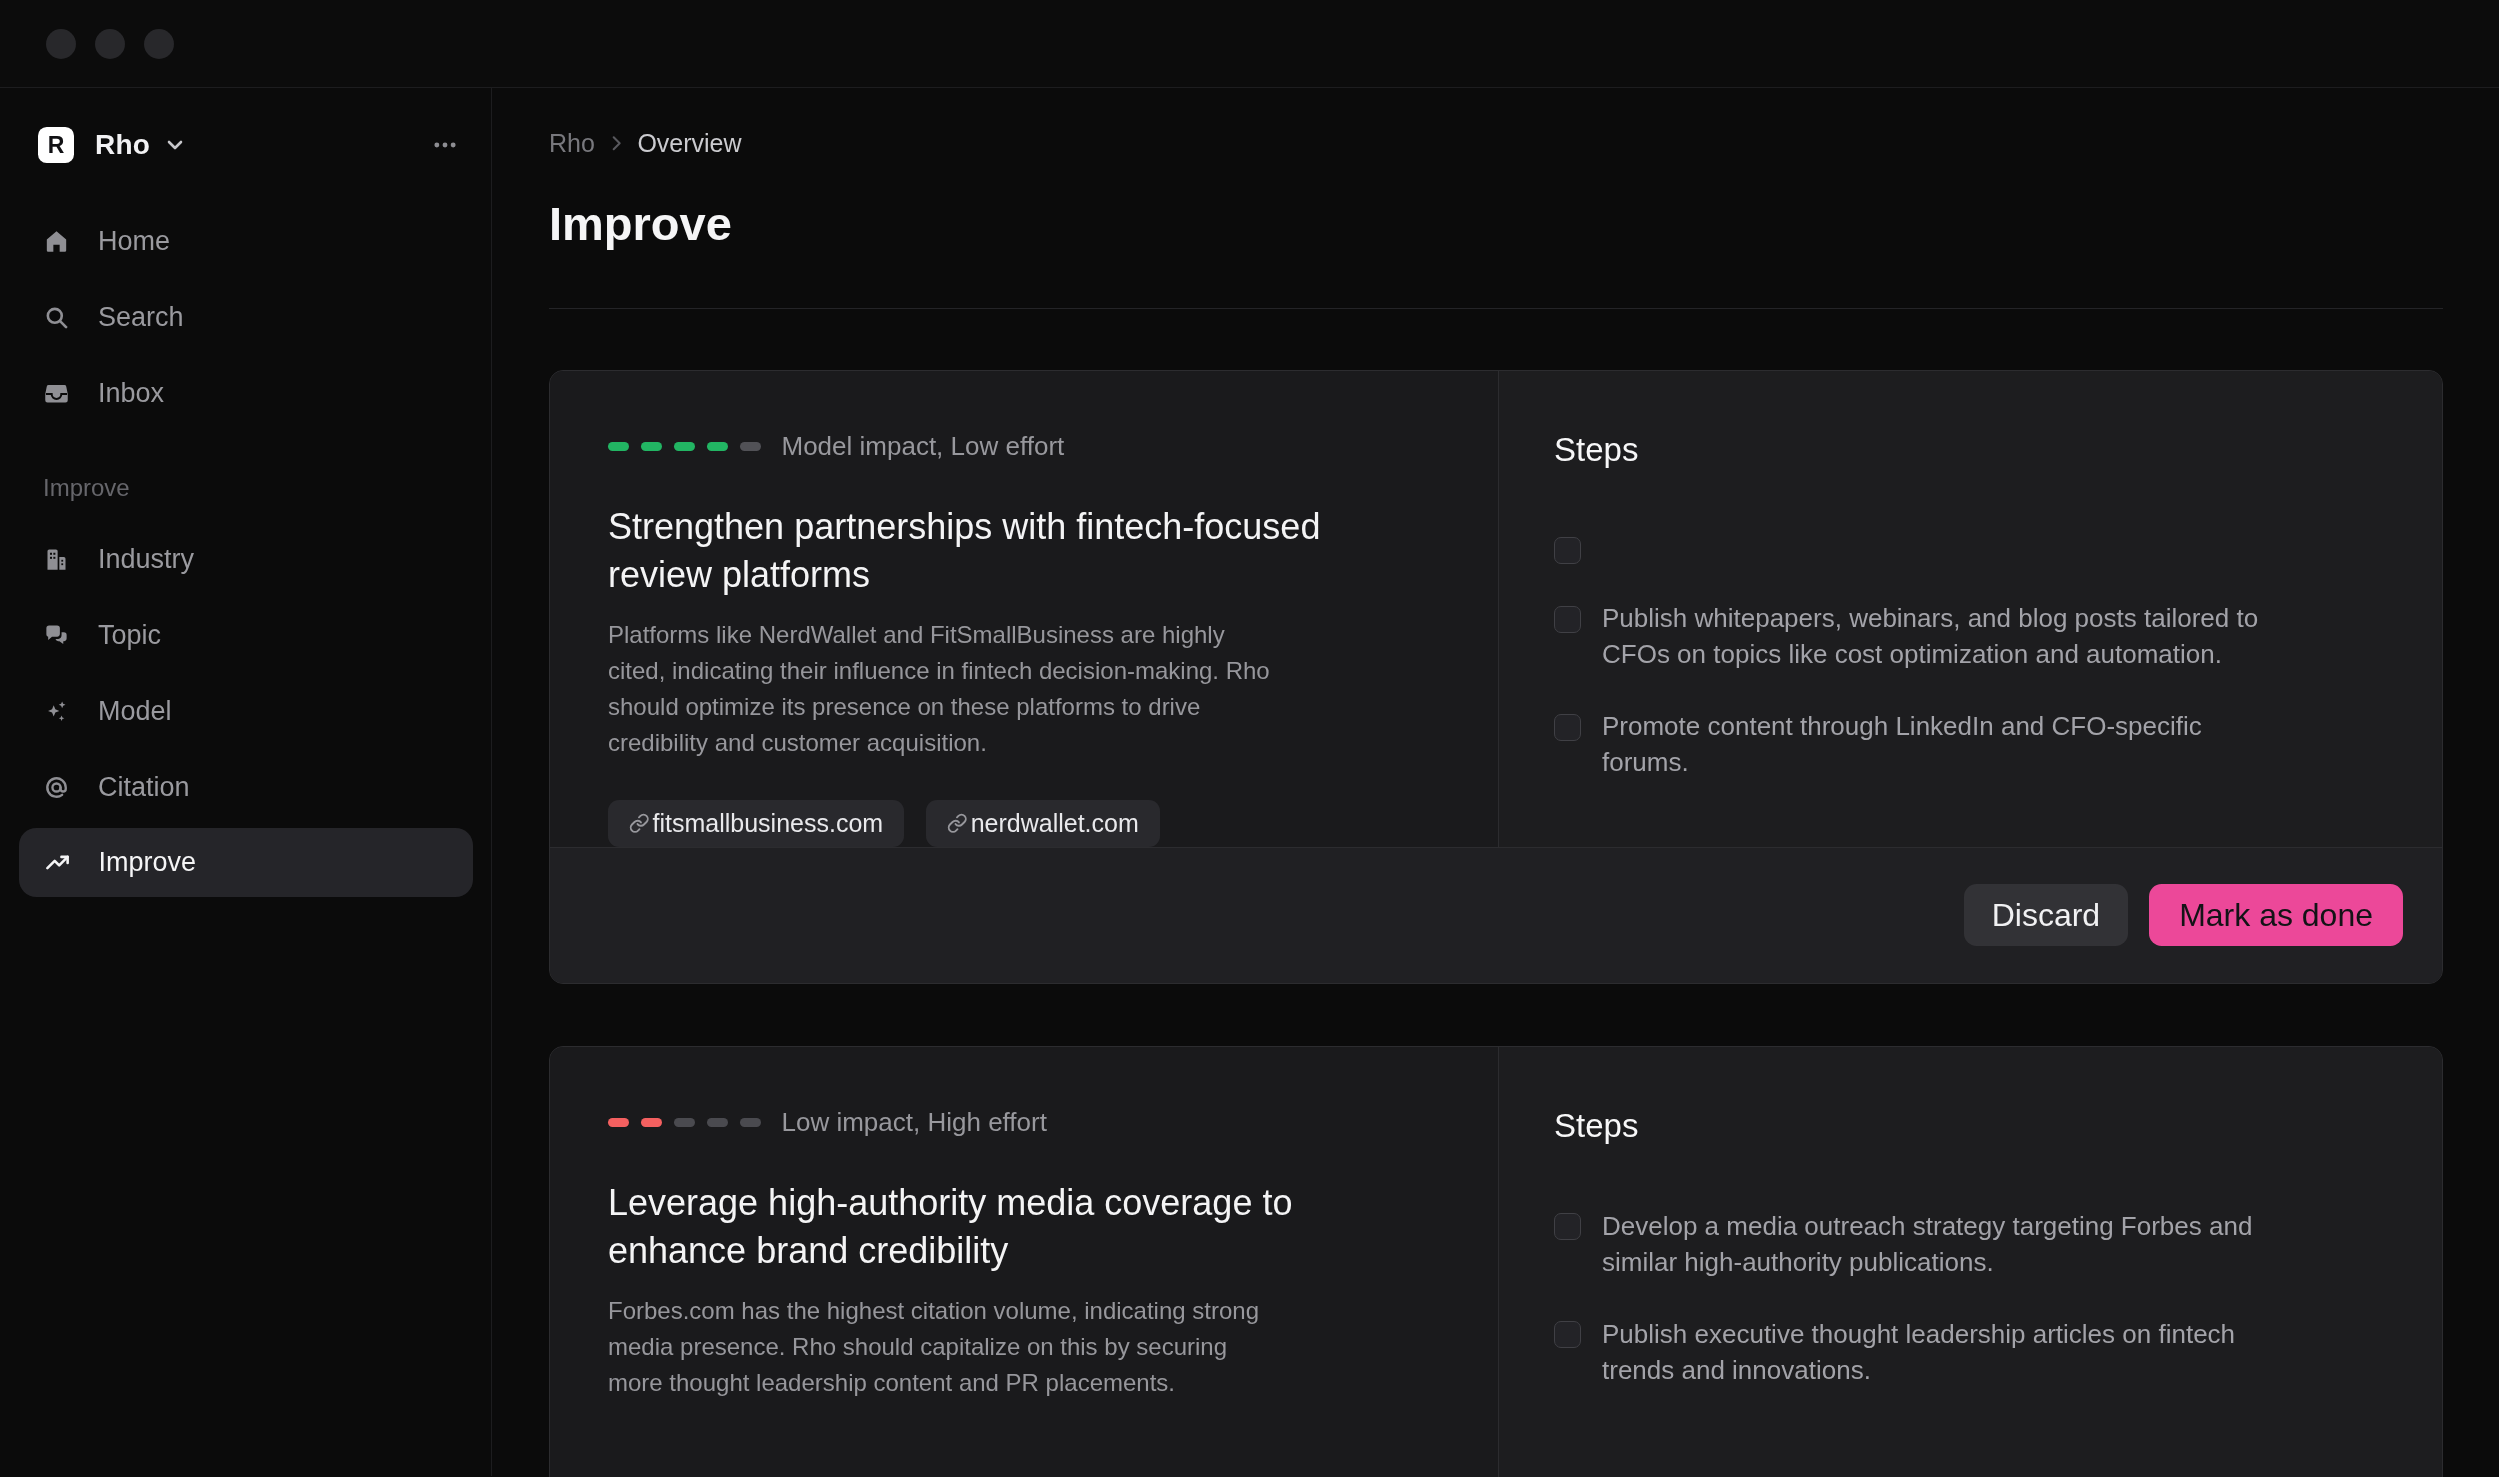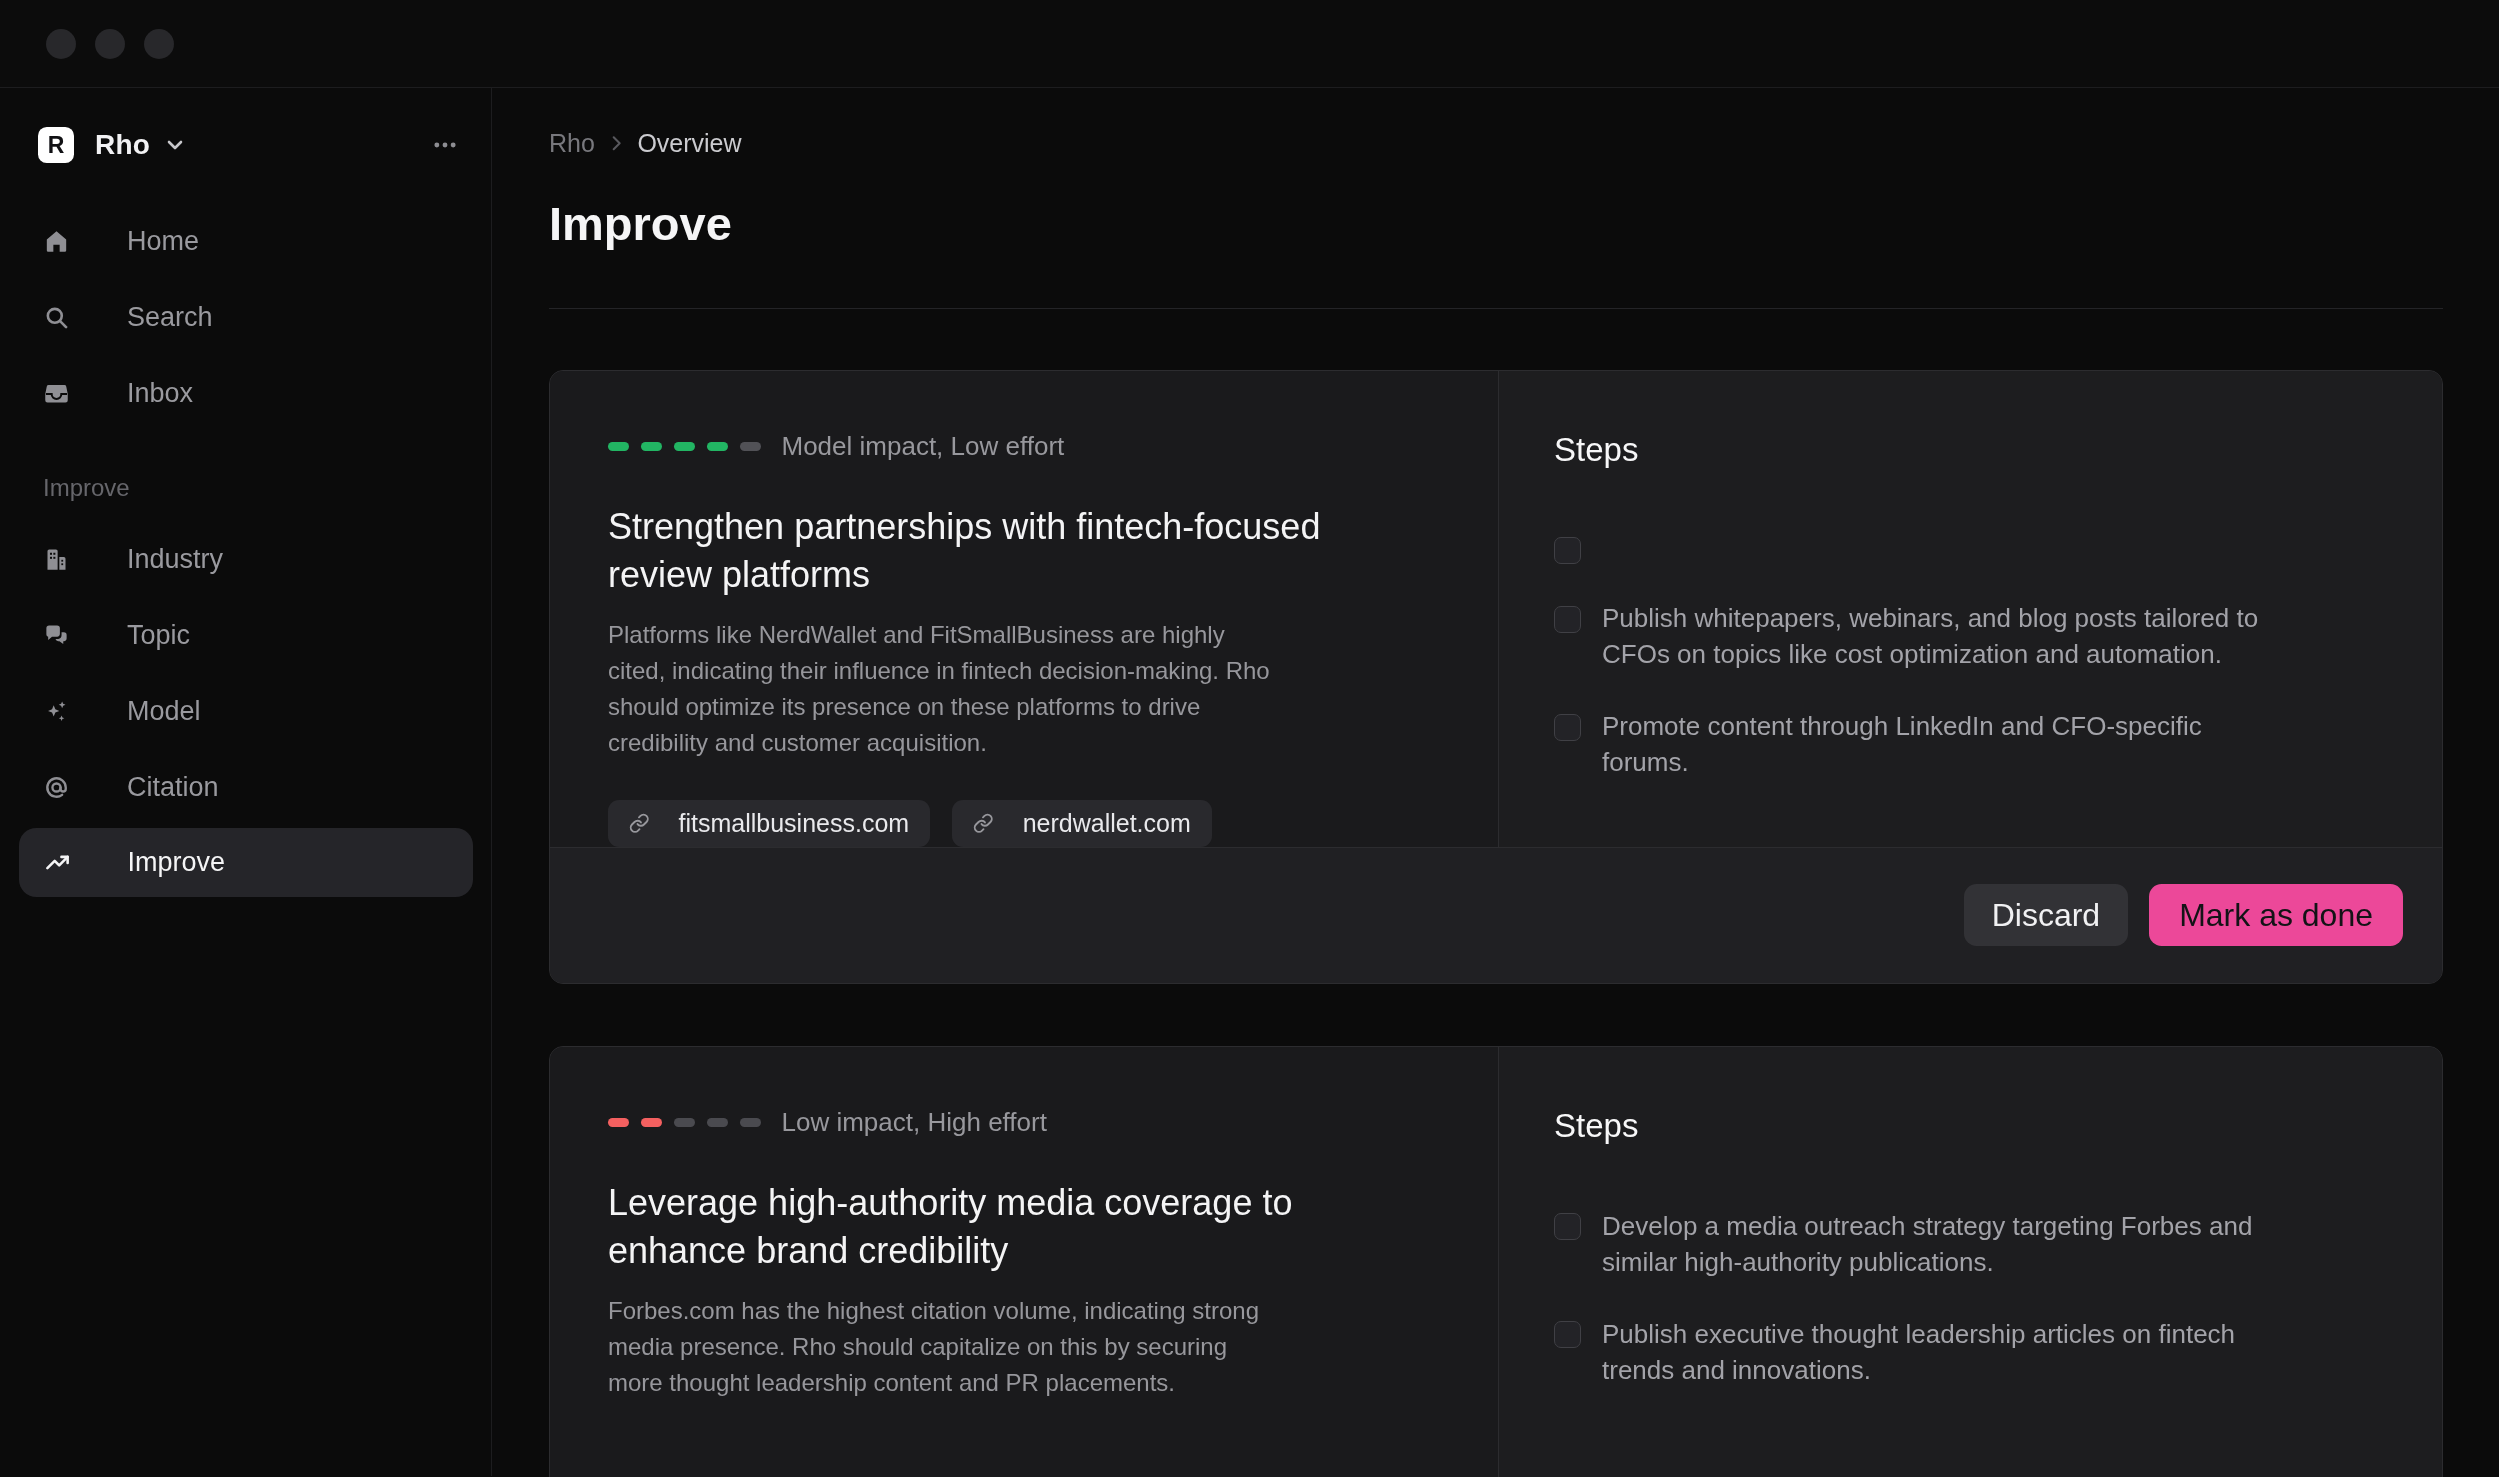--- a/index.html
+++ b/index.html
@@ -16,21 +16,21 @@
   
   .sidebar { width:492px; border-right:0.8px solid #1d1d1f; flex:none; }
   .workspace-row { margin:39px 32px 0 38px; height:36px; display:flex; align-items:center; }
   .ws-logo { width:36px; height:36px; border-radius:8.7px; background:#ffffff; color:#111114;
              display:flex; align-items:center; justify-content:center; font-size:23px; font-weight:bold; }
   .ws-name { margin-left:21px; font-size:28px; font-weight:700; color:#f2f2f4; letter-spacing:0.2px; }
   .ws-chevron { margin-left:12.6px; color:#c7c7cb; display:flex; }
   .ws-ellipsis { margin-left:auto; color:#8d8d92; display:flex; }
 
   .nav-group { margin-top:40px; }
-  .nav-row { height:76px; display:flex; align-items:center; padding-left:43px; cursor:pointer;gap:29px; }
+  .nav-row { height:76px; display:flex; align-items:center; padding-left:43px; cursor:pointer; }
   .nav-icon { width:27px; height:27px; color:#8f8f94; display:flex; align-items:center; justify-content:center; flex:none; }
   .nav-label { margin-left:28px; font-size:27px; color:#9a9a9f; }
   .section-label { margin:43px 0 19px 43px; font-size:24px; color:#66666b; }
   .nav-row.active { margin:3.2px 19px; height:69px; width:454px; padding-left:24.5px;
                     background:#252529; border-radius:17.4px; }
   .nav-row.active .nav-icon { color:#f5f5f6; }
   .nav-row.active .nav-label { color:#f5f5f6; font-weight:500; }
 
   
   .main { flex:1; padding:0 57px; }
@@ -55,21 +55,21 @@
   .dash { width:21px; height:8.7px; border-radius:4.7px; }
   .impact-label { margin-left:20.5px; font-size:26px; color:#98989d; }
 
   .card-title { margin-top:39px; font-size:36px; line-height:48px; font-weight:500;
                 color:#f4f4f5; max-width:789px; white-space:pre-line; }
   .card-desc { margin-top:18px; font-size:24px; line-height:36px; color:#97979c;
                max-width:852px; white-space:pre-line; }
 
   .chips-row { margin-top:39px; display:flex; gap:22px; }
   .chip { height:47px; border-radius:11px; background:#29292d; display:flex; align-items:center;
-          padding:0 21px; gap:29px; cursor:pointer; }
+          padding:0 21px; gap:3px; cursor:pointer; }
   .chip-icon { color:#97979c; display:flex; }
   .chip-label { font-size:25px; color:#e9e9ec; }
 
   .steps-heading { font-size:33px; line-height:41px; font-weight:500; color:#f7f7f8; }
   .steps-list { margin-top:62px; display:flex; flex-direction:column; gap:36px; }
   .step { display:flex; gap:21px; }
   .step-checkbox { width:27px; height:27px; flex:none; margin-top:5.5px; border-radius:7px;
                    border:1.6px solid #404045; background:#232327; cursor:pointer; }
   .step-text { font-size:26px; line-height:36px; color:#a3a3a9; max-width:797px; white-space:pre-line; }
 

